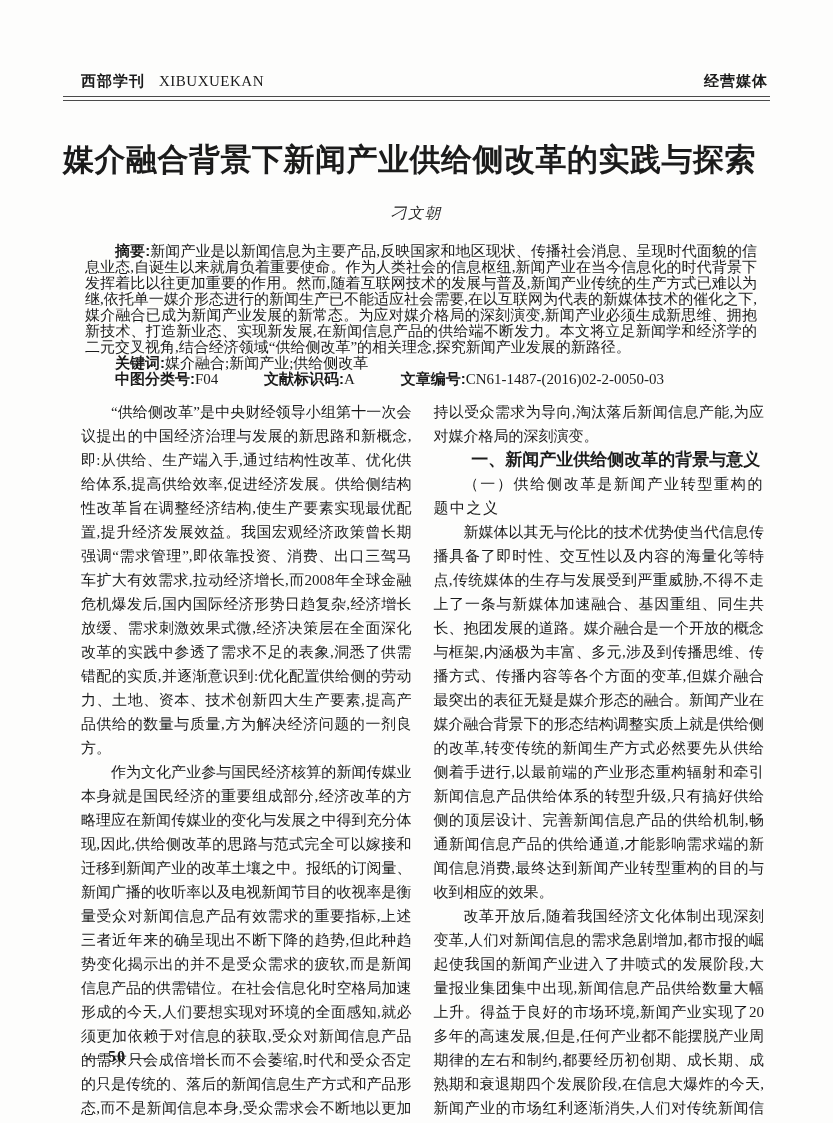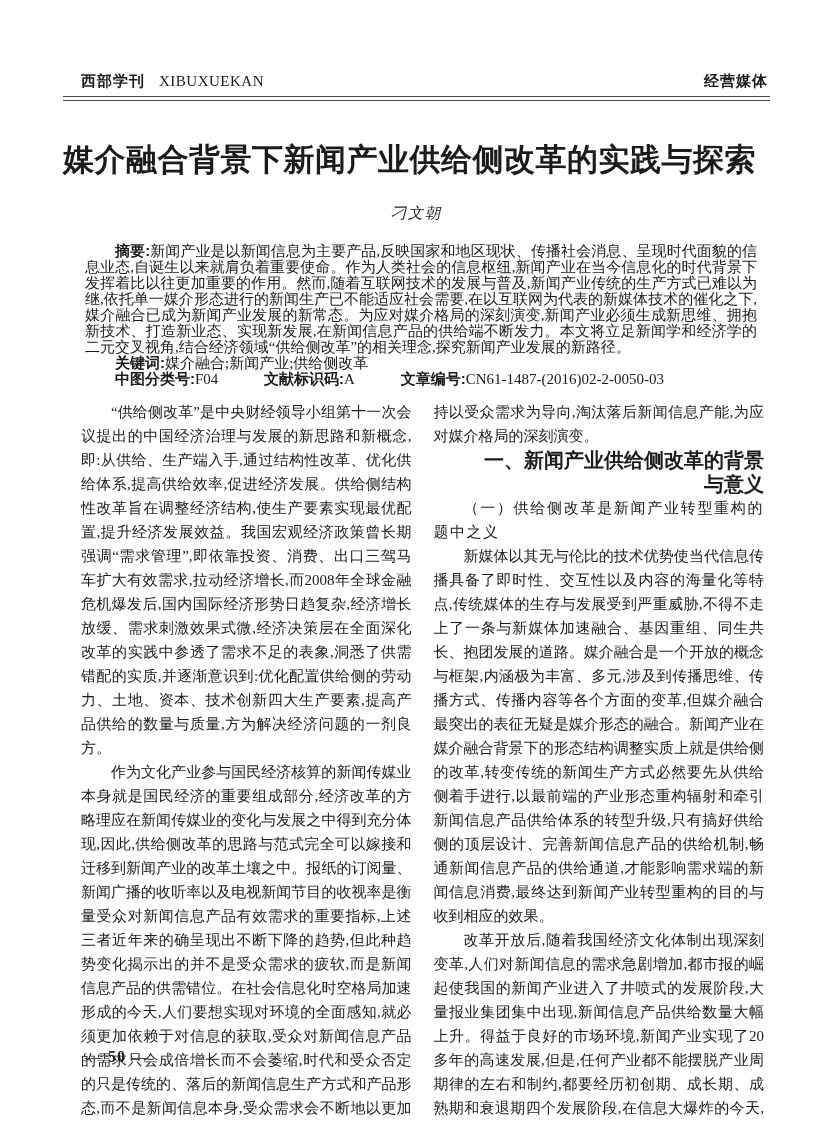--- a/index.html
+++ b/index.html
@@ -77,26 +77,26 @@
     padding:0 6px 0 18px;
     font-size:15px;
     line-height:24px;
     text-align:justify;
   }
   .body-col { flex:1; min-width:0; }
   .body-col p { margin:0; }
   .para-indent { text-indent:2em; }
   .sec-heading {
     margin:0;
-    font-size:20px;
+    font-size:17px;
     font-family:"Liberation Sans", sans-serif;
     font-weight:bold;
     text-indent:2em;
     line-height:24px;
-    text-align:right;
+    text-align:center;
   }
   .sub-heading {
     margin:0;
     font-size:15px;
     font-weight:normal;
     text-indent:2em;
     line-height:24px;
     letter-spacing:1.5px;
   }
   

